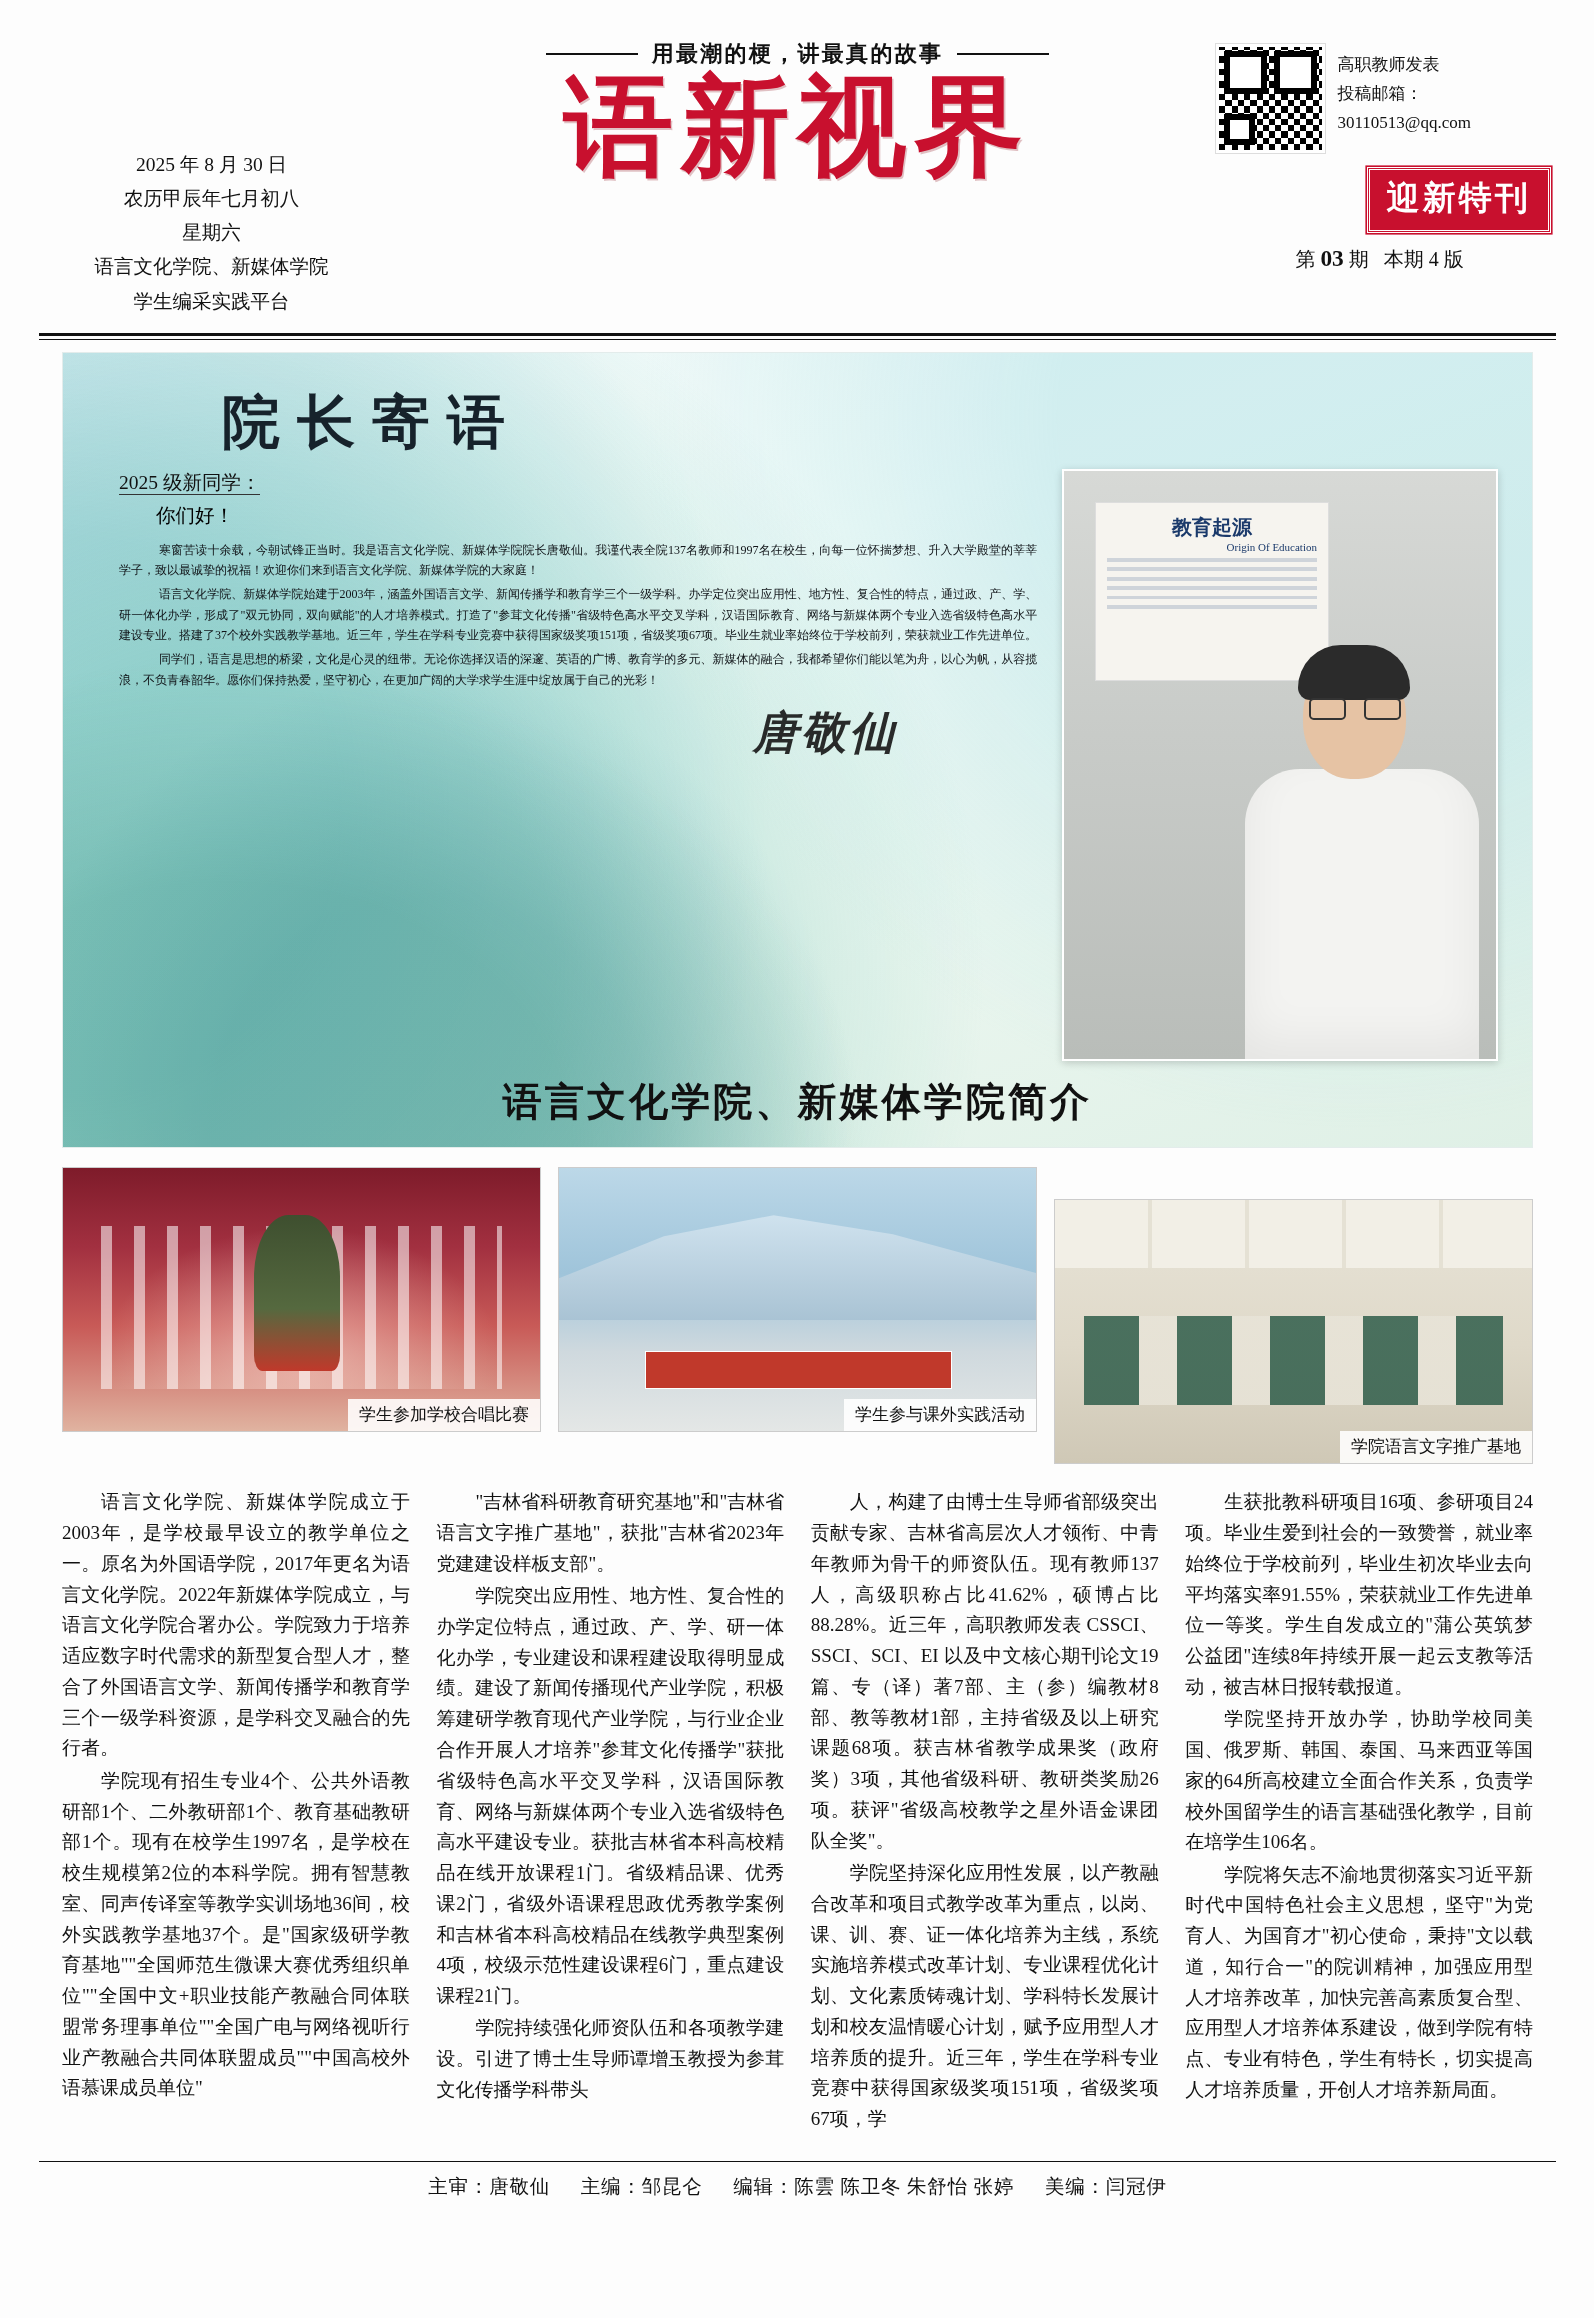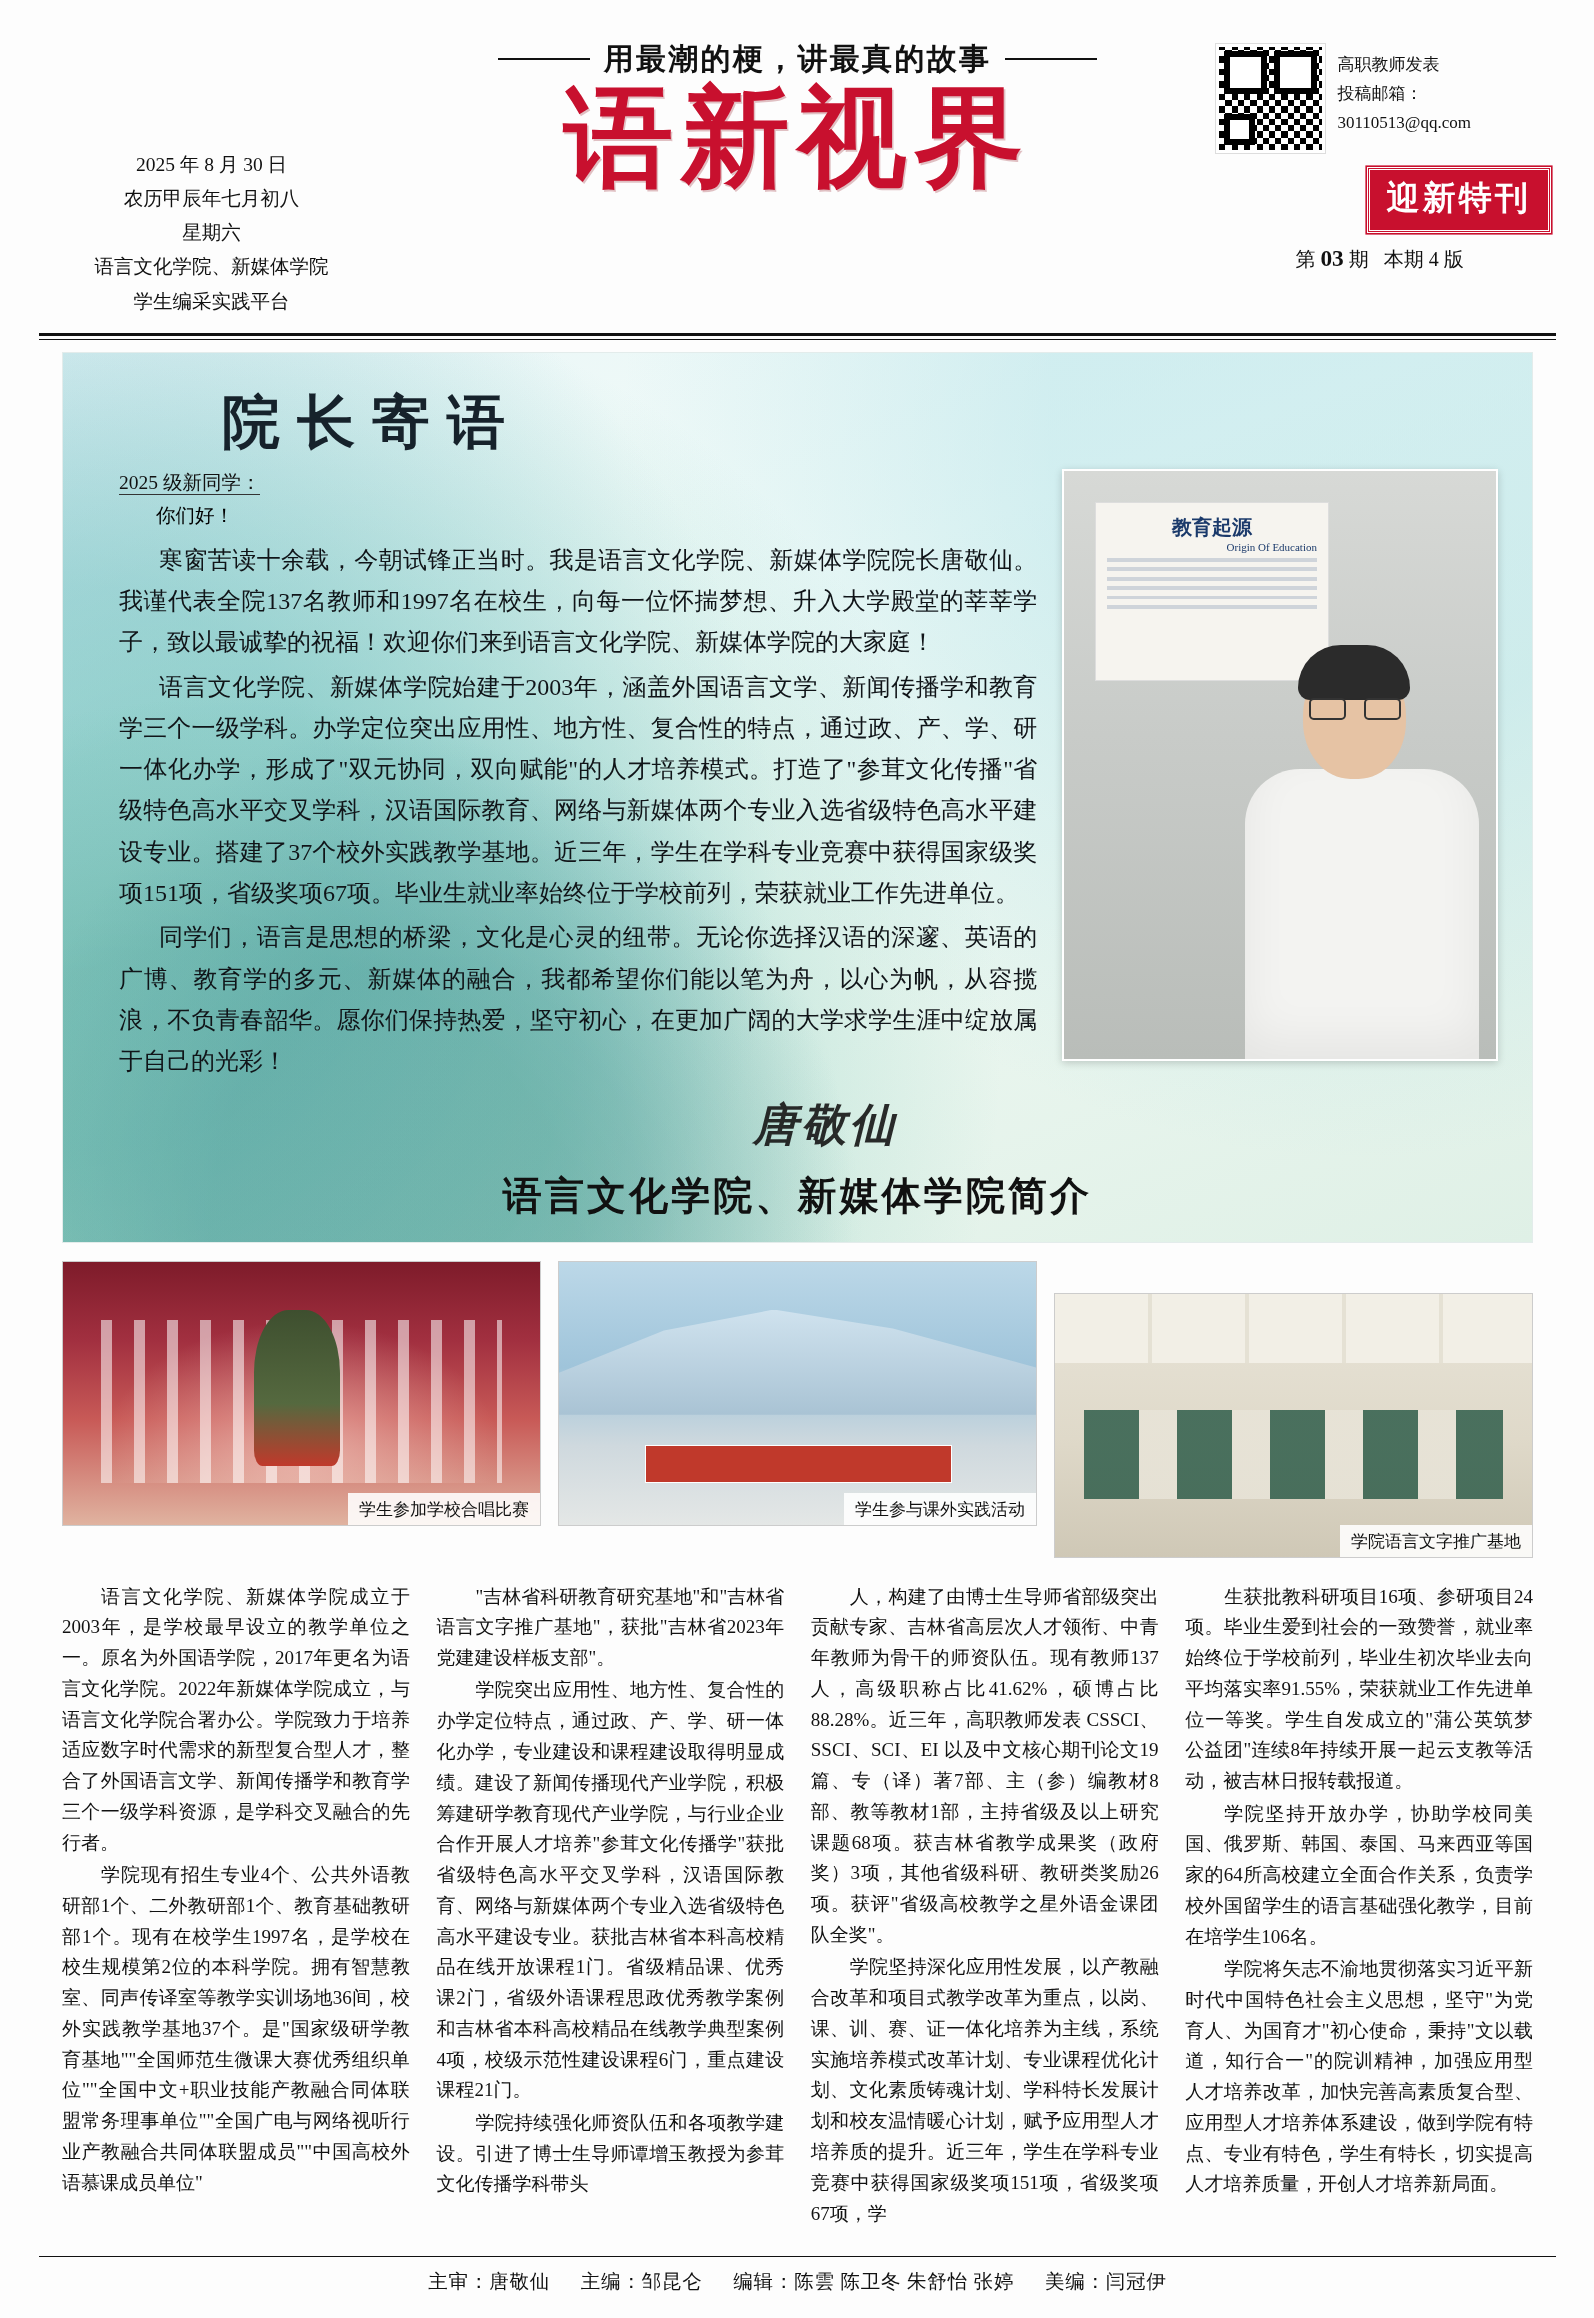--- a/index.html
+++ b/index.html
@@ -32,21 +32,21 @@
     line-height: 1.75;
     color: #111;
     font-family: "Liberation Serif", "DejaVu Serif", serif;
   }
   .mh-center {
     flex: 1;
     text-align: center;
     padding-top: 7.8px;
   }
   .tagline {
-    font-size: 30px;
+    font-size: 22px;
     letter-spacing: 2.3px;
     color: #111;
     font-weight: 700;
     margin-bottom: 4.7px;
     display: flex;
     align-items: center;
     justify-content: center;
     gap: 14px;
     font-family: "Liberation Serif", "DejaVu Serif", serif;
   }
@@ -185,21 +185,21 @@
     padding: 0 4.7px 0 22px;
   }
   .salut {
     font-size: 19.5px;
     color: #111;
     margin-bottom: 2px;
   }
   .salut .ul { border-bottom: 1.6px solid #333; padding-bottom: 1.6px; }
   .salut2 { font-size: 19.5px; margin: 6.2px 0 11px 37px; }
   .letter p {
-    font-size: 24px;
+    font-size: 12px;
     line-height: 1.72;
     color: #101418;
     margin: 0 0 3.1px 0;
     text-indent: 40px;
     text-align: justify;
     font-family: "Liberation Serif","DejaVu Serif",serif;
   }
   .sign {
     margin-top: 12.5px;
     text-align: right;

